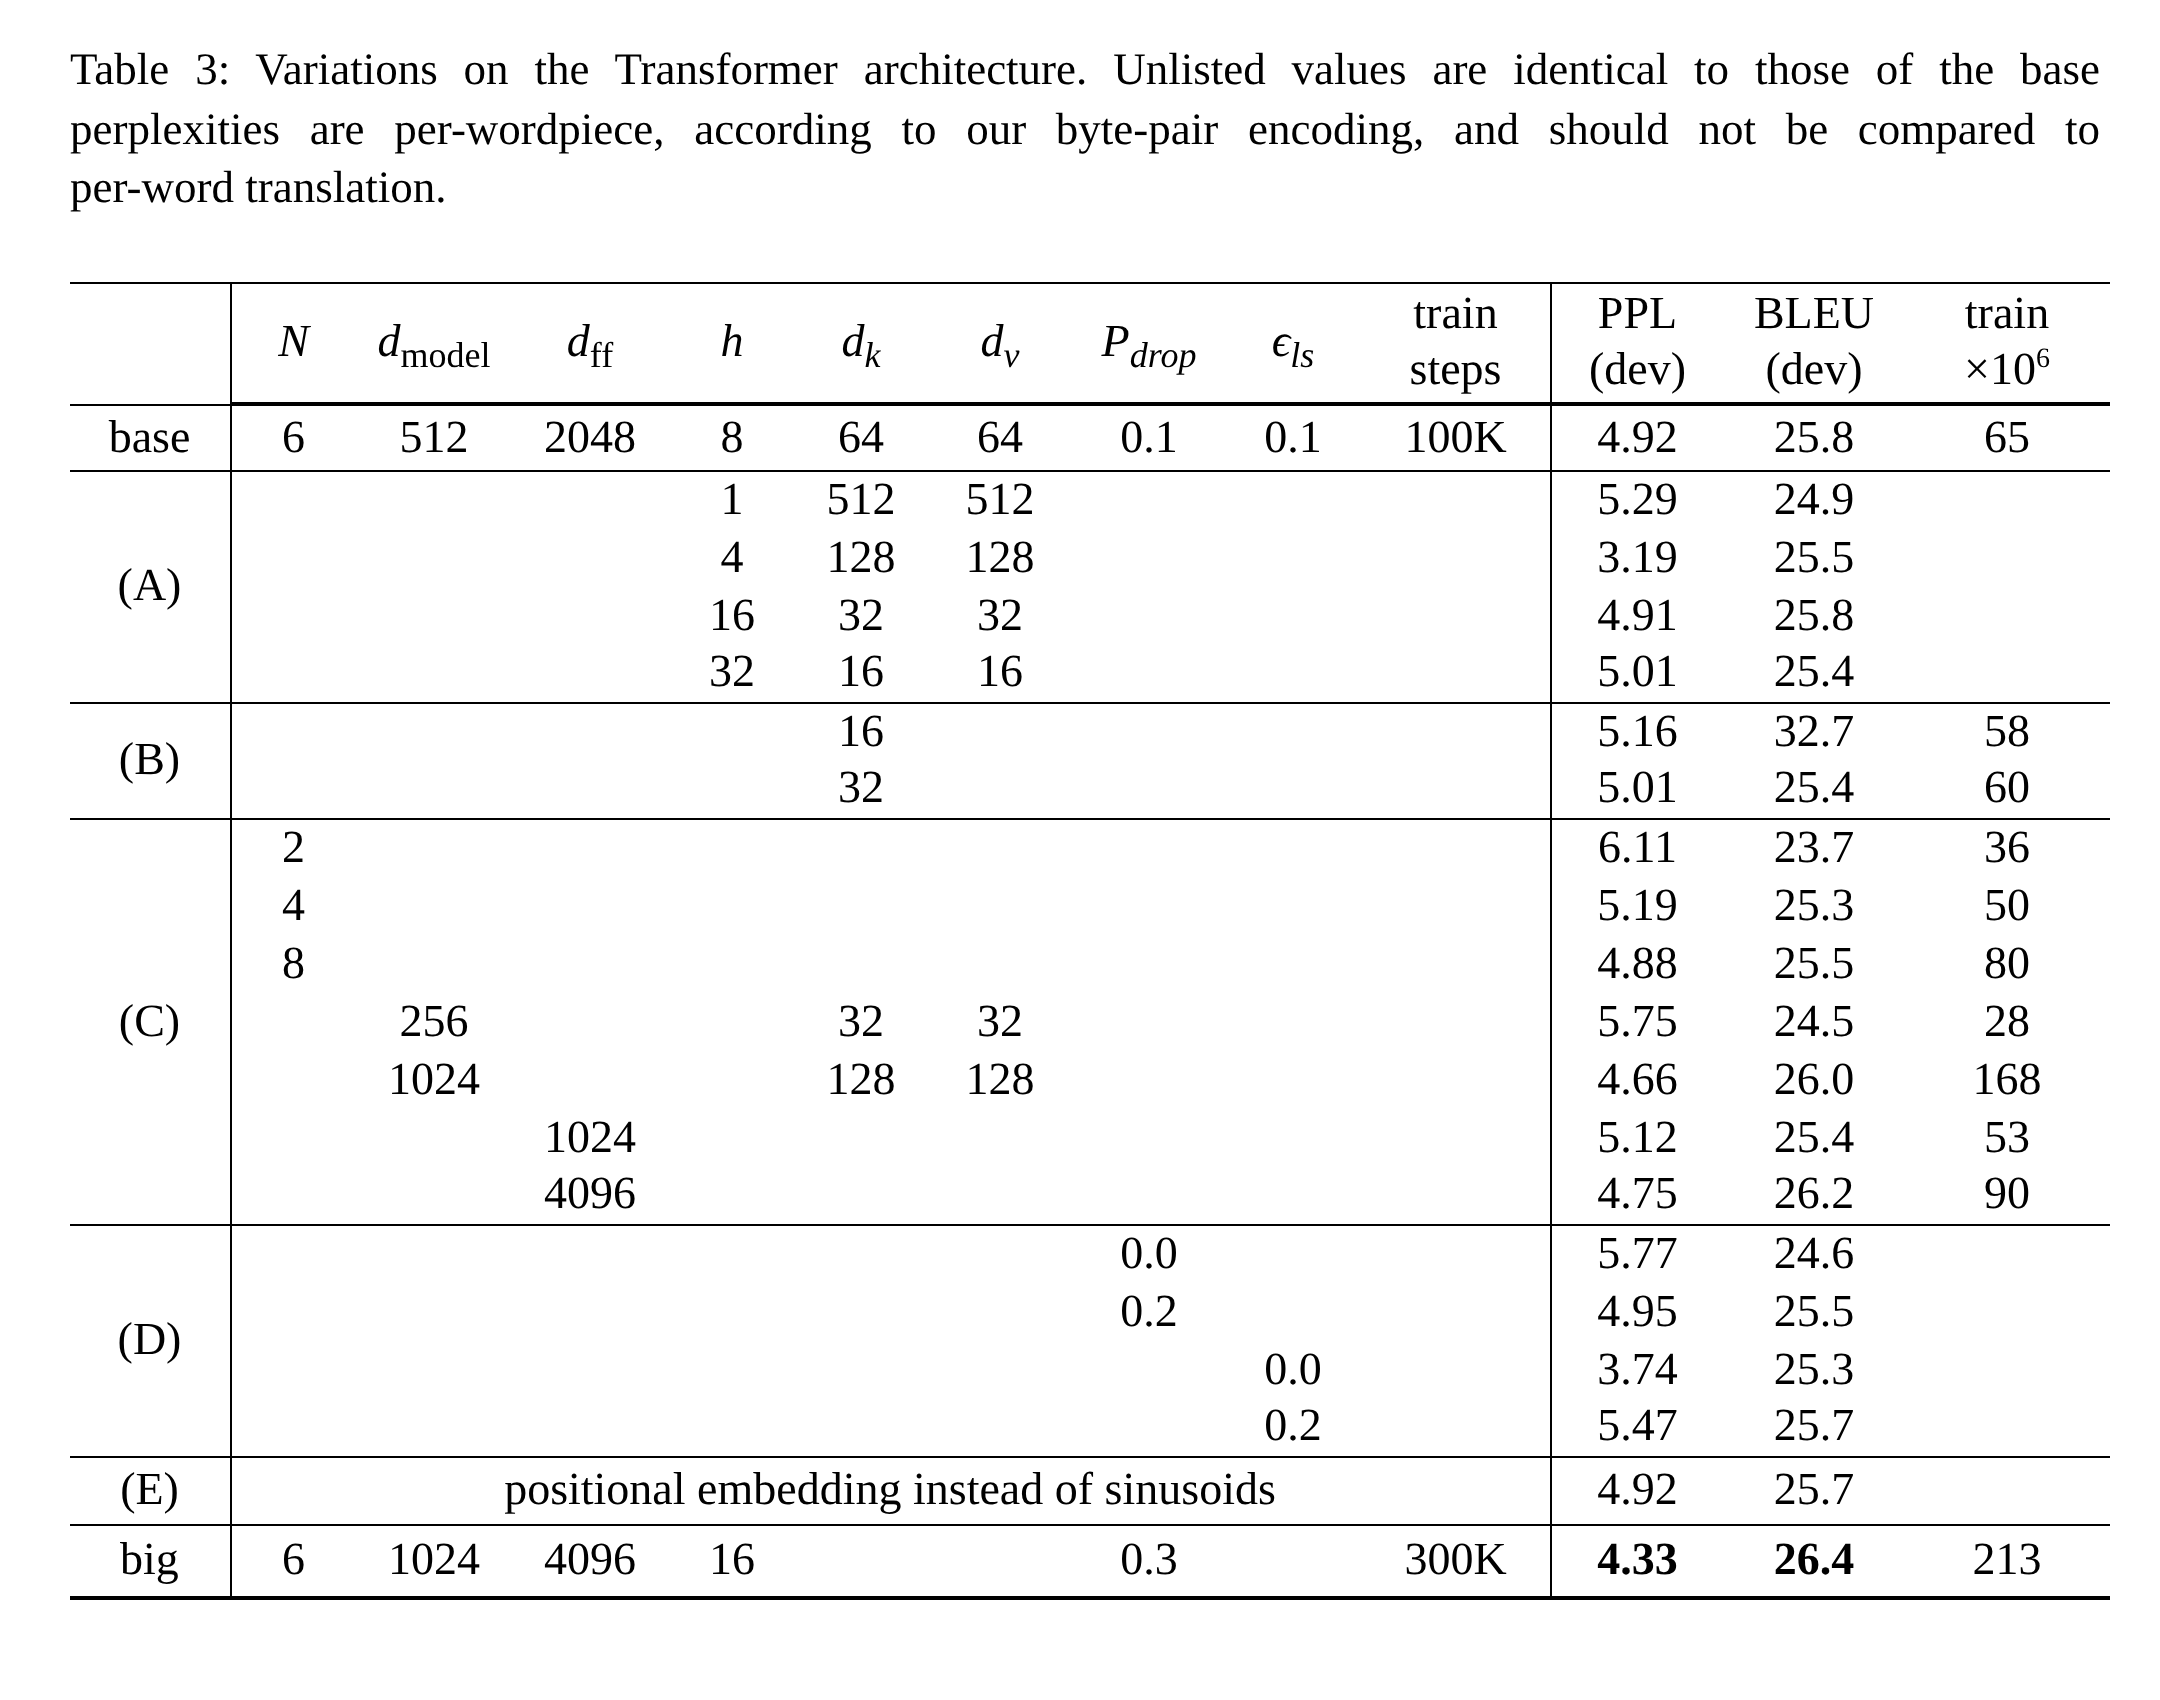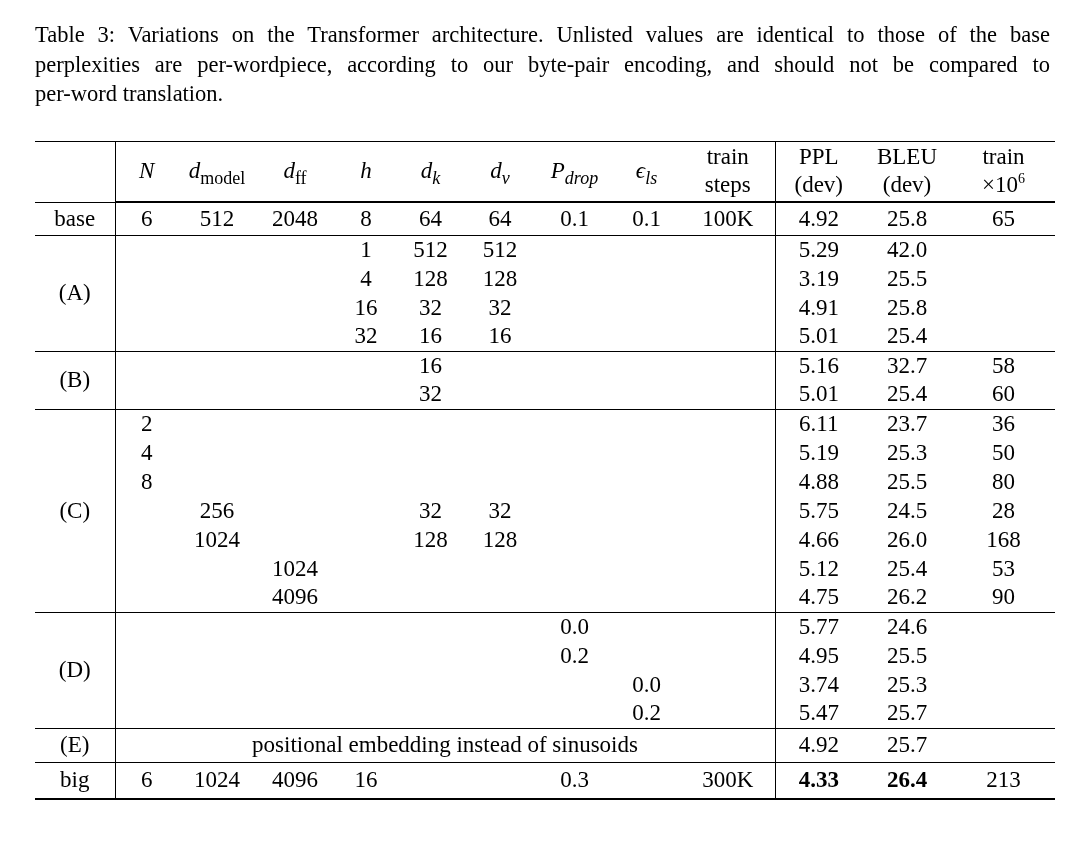--- a/index.html
+++ b/index.html
@@ -126,21 +126,21 @@
         <td></td>
         <td></td>
         <td></td>
         <td>1</td>
         <td>512</td>
         <td>512</td>
         <td></td>
         <td></td>
         <td></td>
         <td class="sep">5.29</td>
-        <td>42.0</td>
+        <td>24.9</td>
         <td></td>
       </tr>
       <tr class="s1">
         <td></td>
         <td></td>
         <td></td>
         <td>4</td>
         <td>128</td>
         <td>128</td>
         <td></td>

